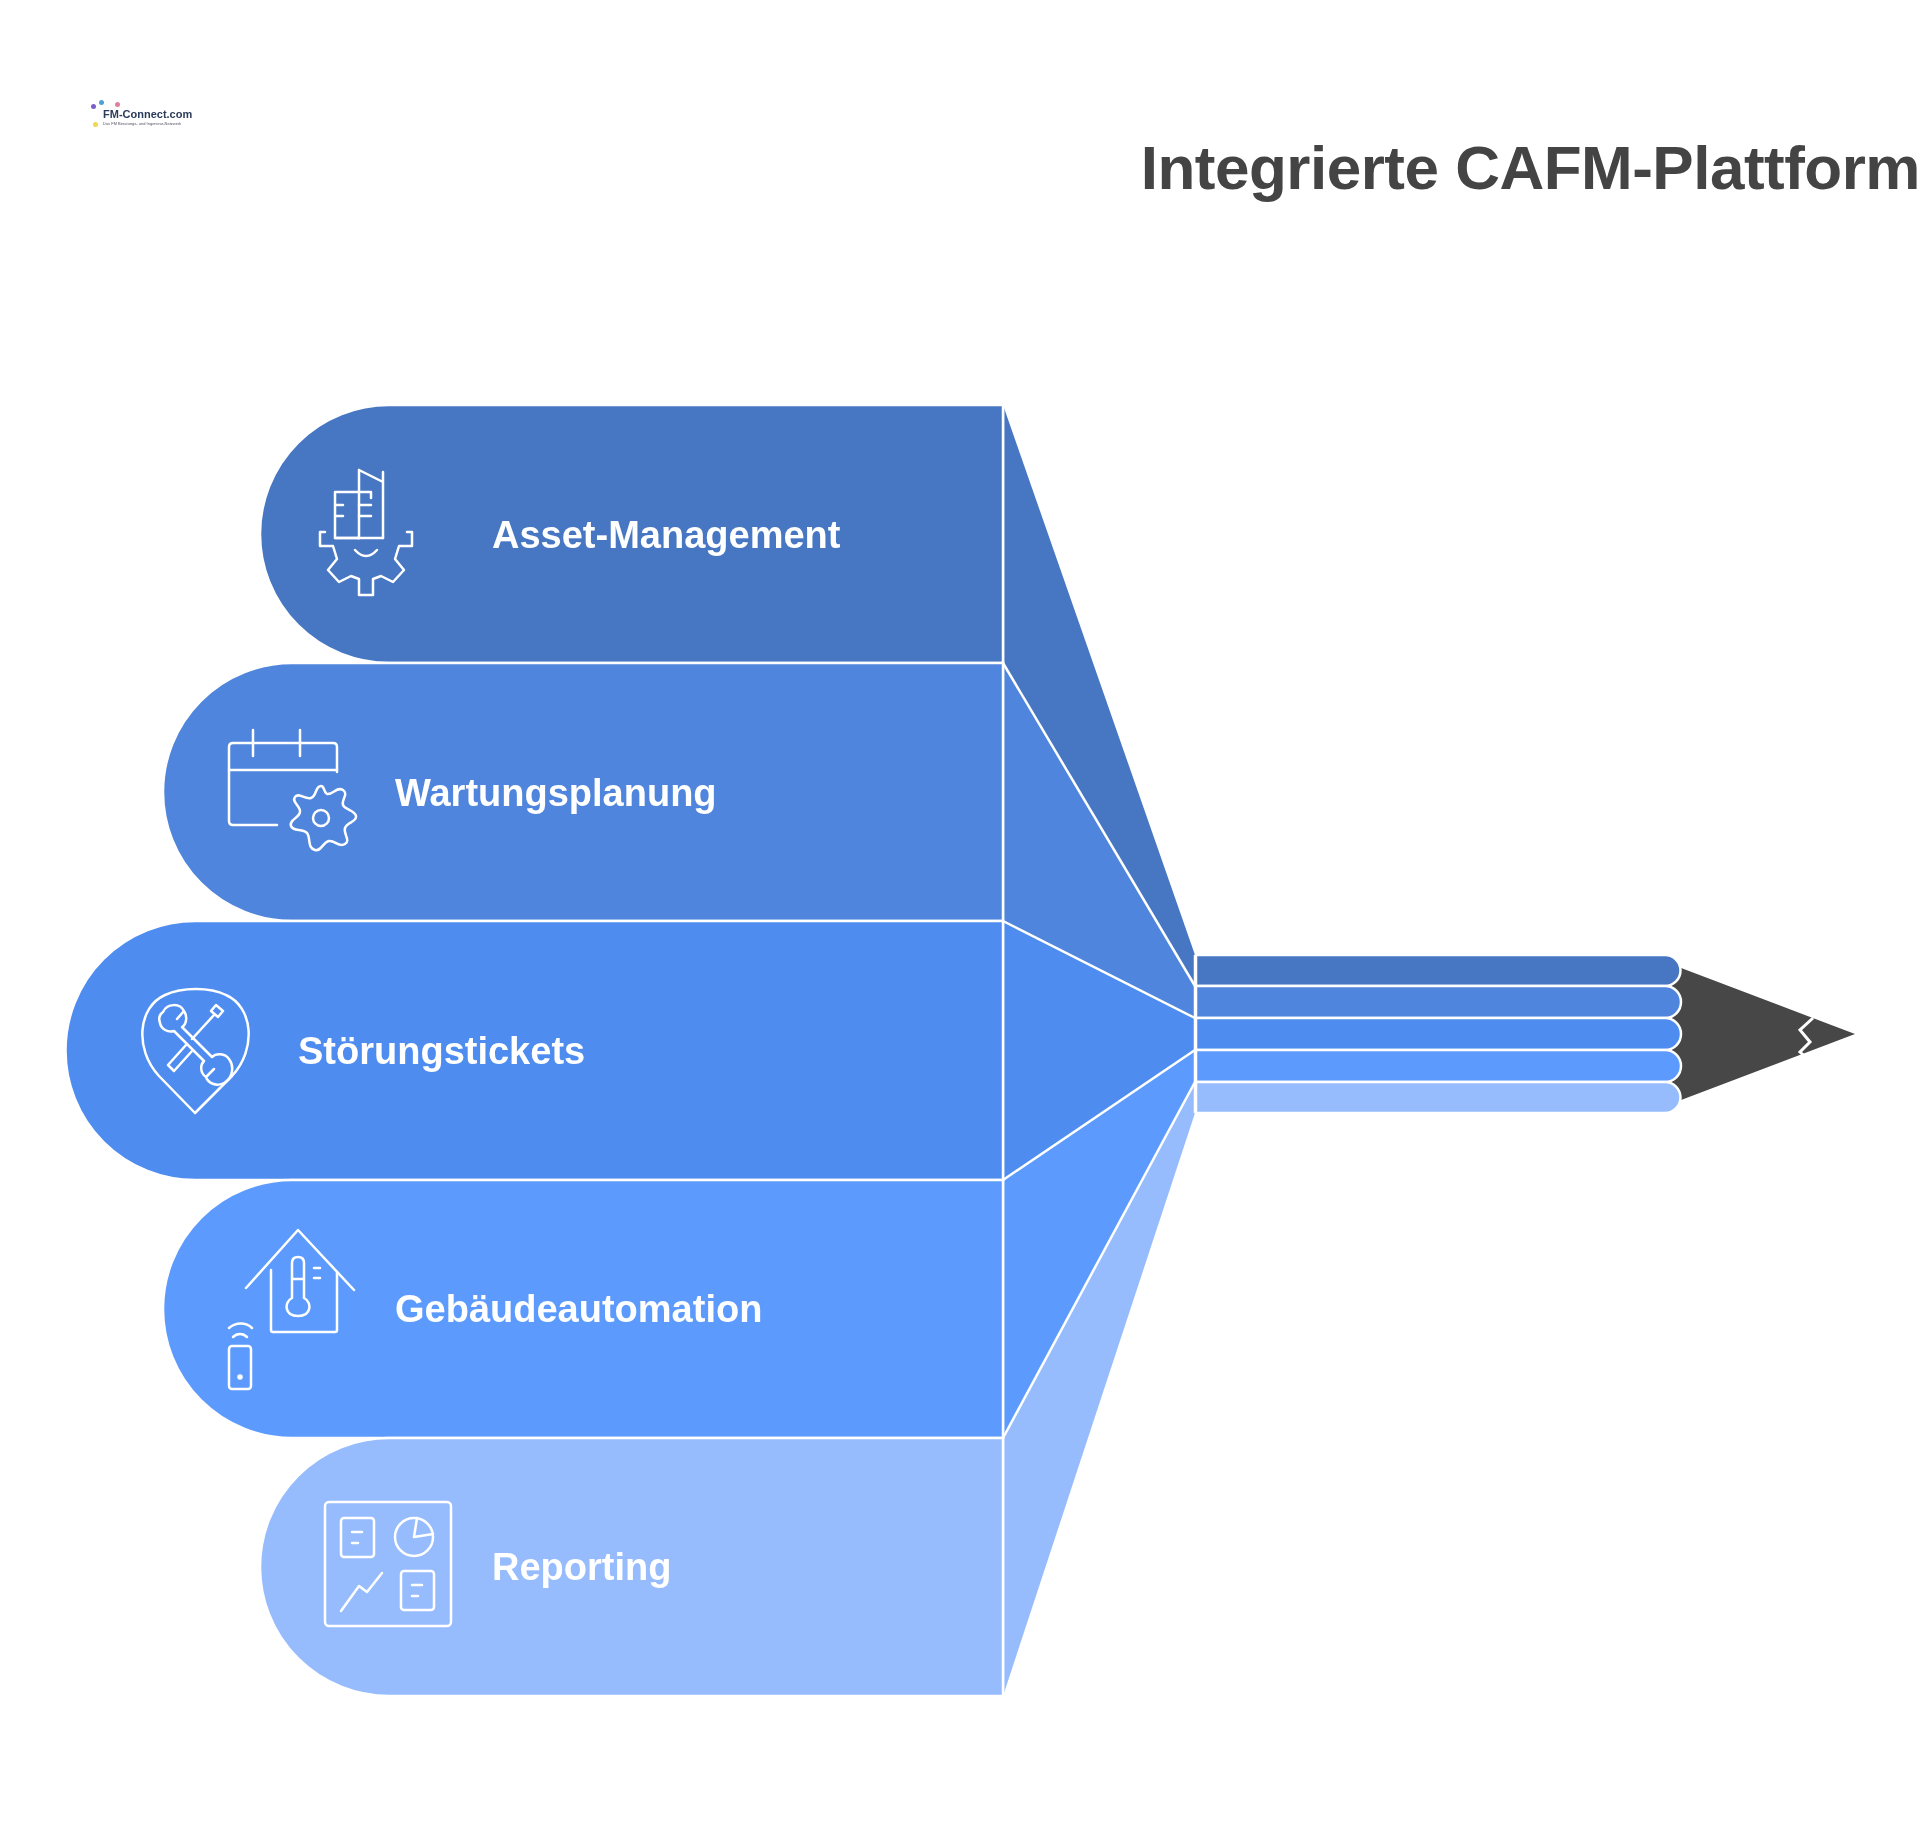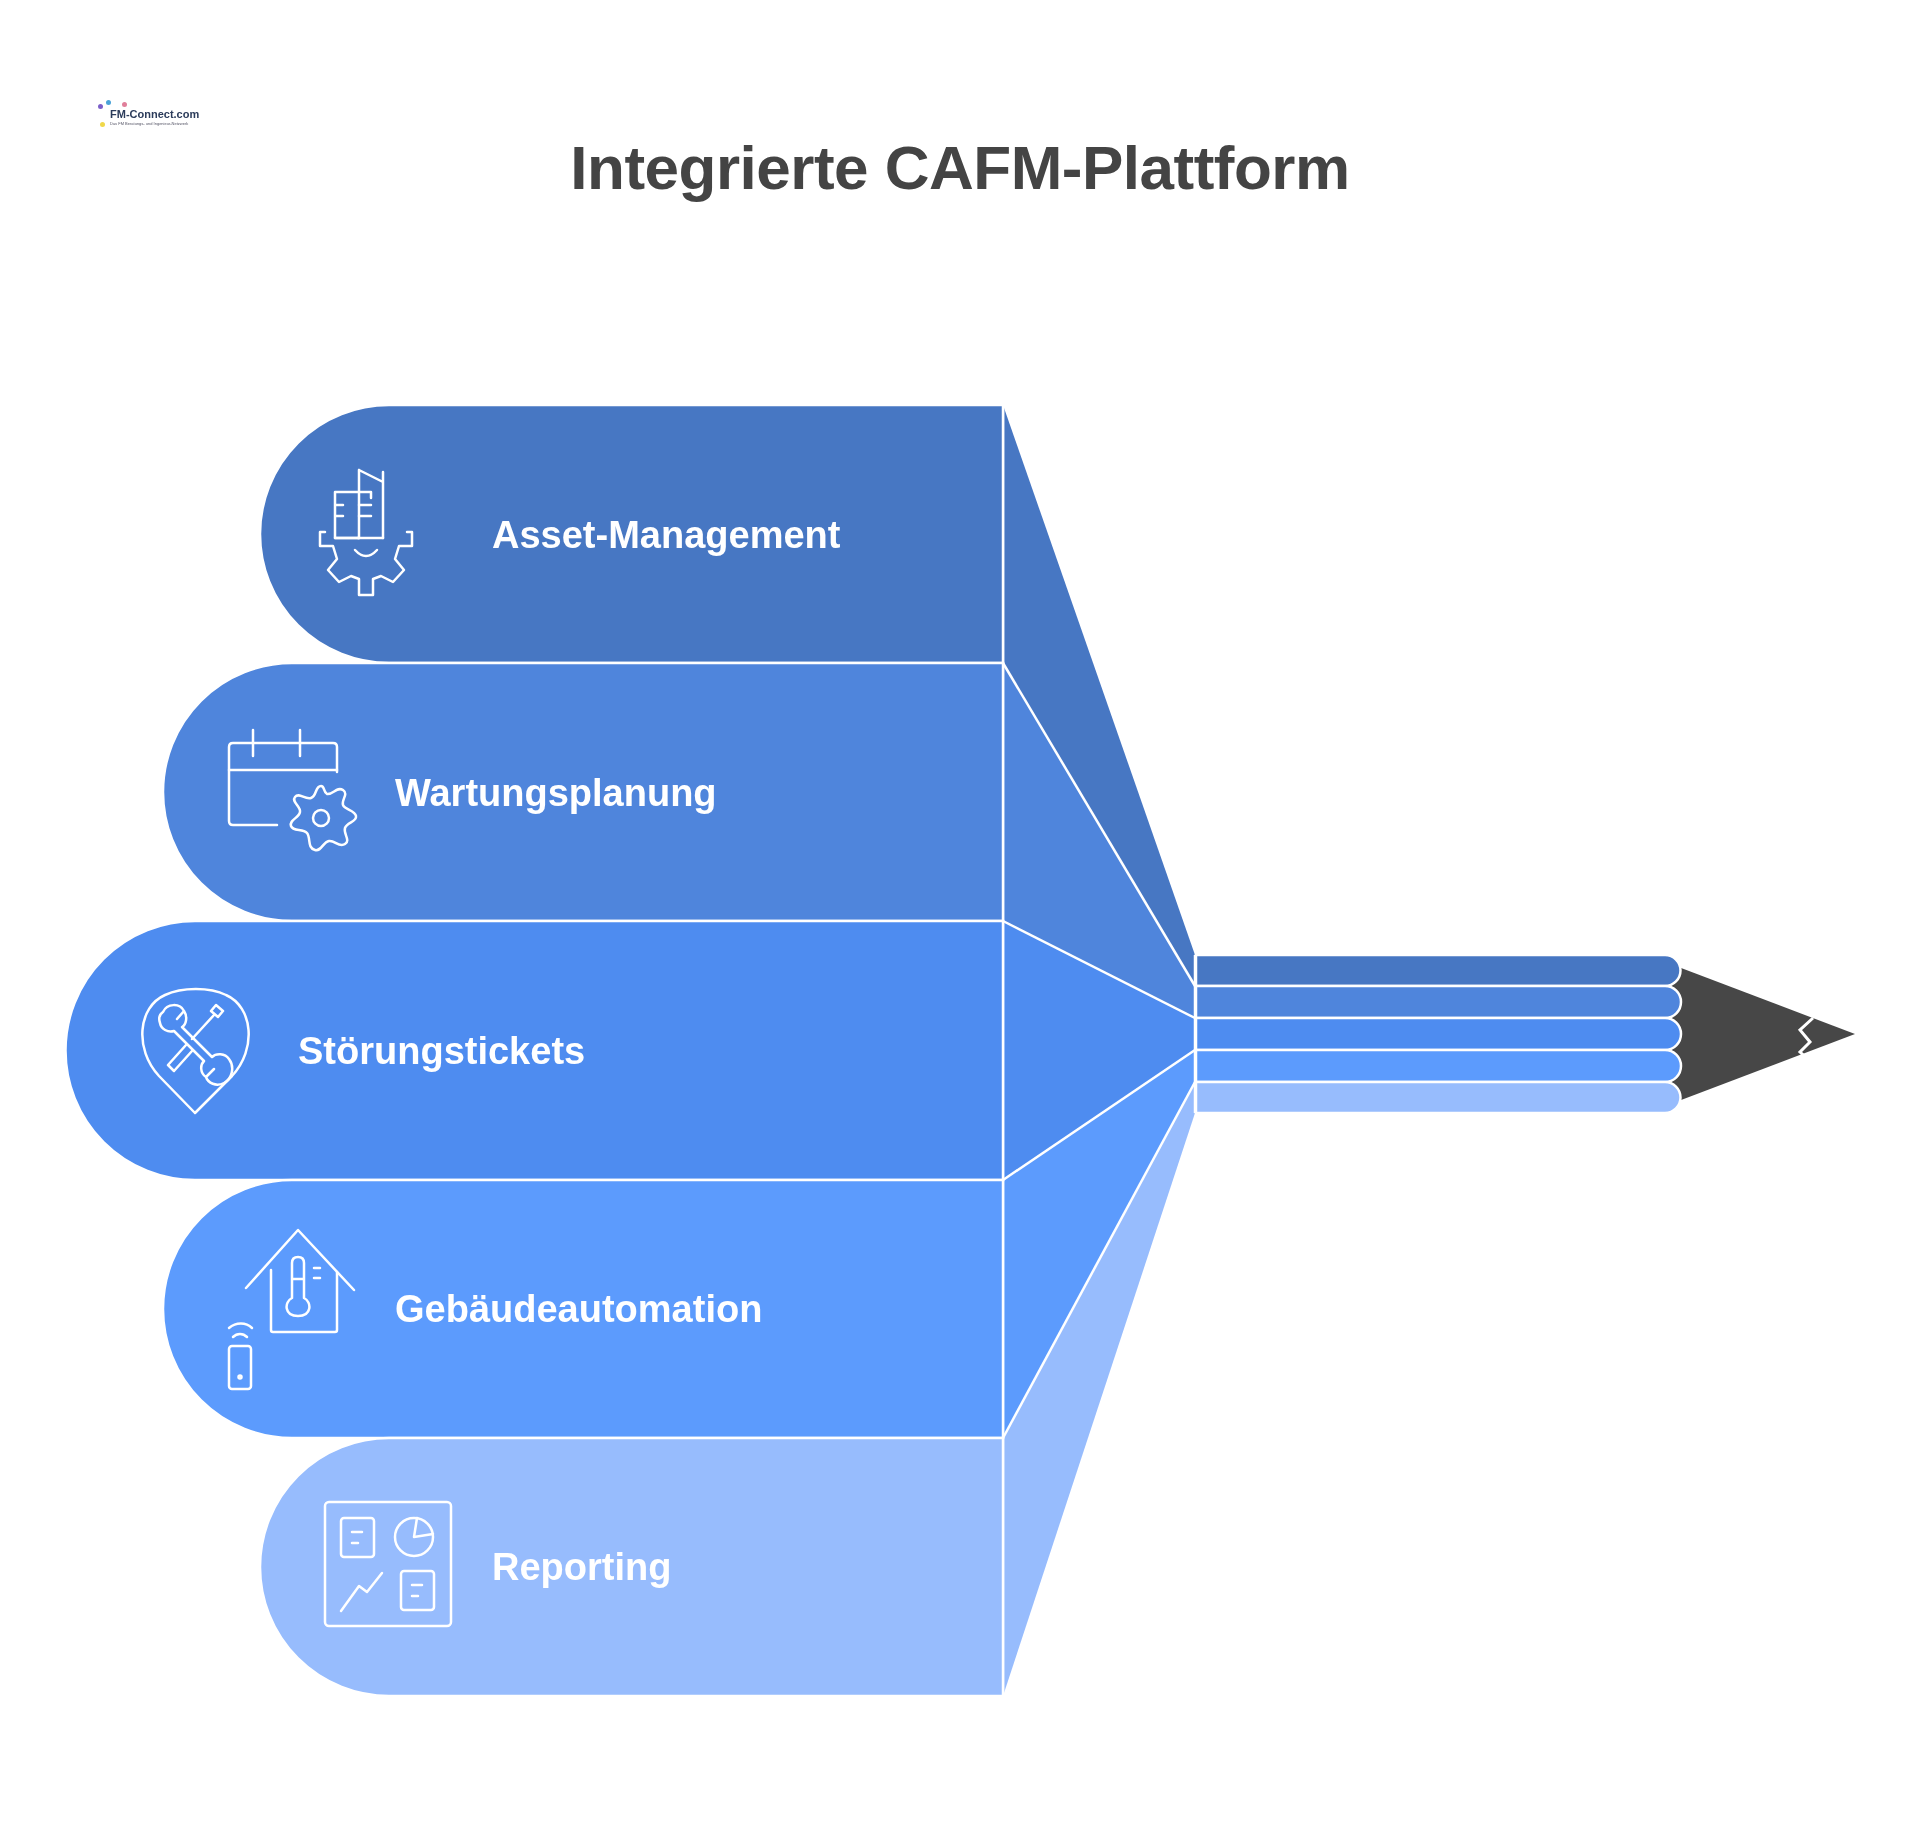--- a/index.html
+++ b/index.html
@@ -1,21 +1,21 @@
 <!DOCTYPE html>
 <html><head>
 <meta charset="utf-8">
 <style>
   html, body { margin: 0; padding: 0; background: #ffffff; }
   body { width: 1920px; height: 1823px; position: relative; overflow: hidden; font-family: "Liberation Sans", sans-serif; }
-  .logo { position: absolute; left: 96px; top: 100px; width: 80px; height: 36px; }
+  .logo { position: absolute; left: 89px; top: 100px; width: 80px; height: 36px; }
   .logo-text { position: absolute; left: 14px; top: 8px; font-size: 11px; font-weight: bold; color: #2b3b5a; font-family: "Liberation Sans", sans-serif; white-space: nowrap; }
   .logo-sub { position: absolute; left: 14px; top: 21px; font-size: 4px; color: #556; white-space: nowrap; font-family: "Liberation Sans", sans-serif; }
   .logo-dots span { position: absolute; width: 5px; height: 5px; border-radius: 50%; }
-  .title { position: absolute; left: 0; width: 1920px; top: 132px; text-align: center; font-size: 62px; font-weight: bold; color: #444444; font-family: "Liberation Sans", sans-serif; letter-spacing: -0.5px; }
+  .title { position: absolute; left: 0; width: 1920px; top: 132px; text-align: right; font-size: 62px; font-weight: bold; color: #444444; font-family: "Liberation Sans", sans-serif; letter-spacing: -0.5px; }
   svg#diagram { position: absolute; left: 0; top: 0; }
   .band-label { font-family: "Liberation Sans", sans-serif; font-weight: bold; font-size: 38px; fill: #ffffff; }
 </style>
 </head>
 <body>
 
 <div class="logo">
   <div class="logo-dots">
     <span style="left:2px;top:4px;background:#7b5fc9"></span>
     <span style="left:10px;top:0px;background:#4aa3d8"></span>

